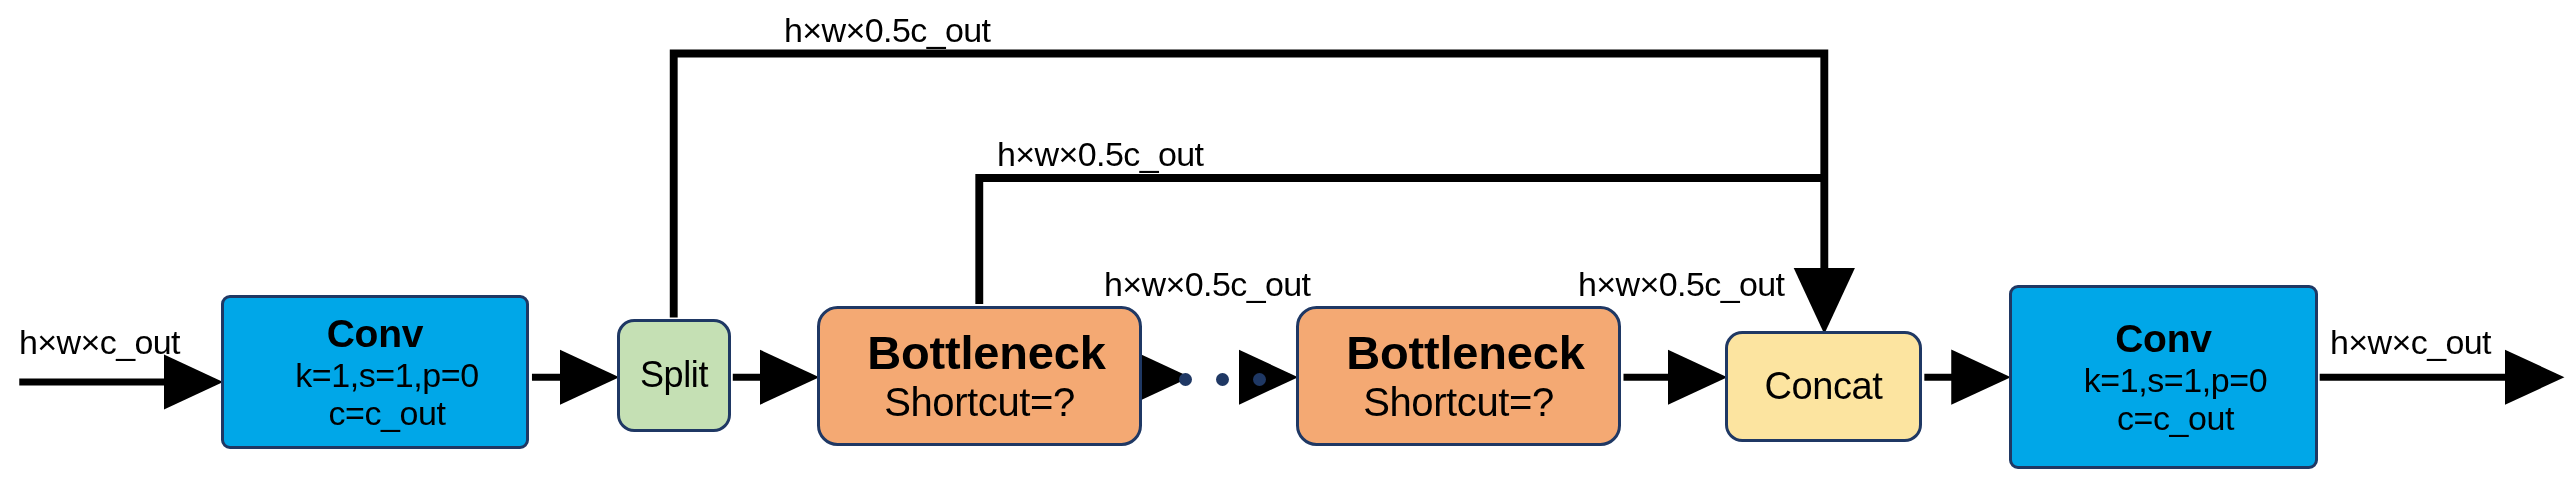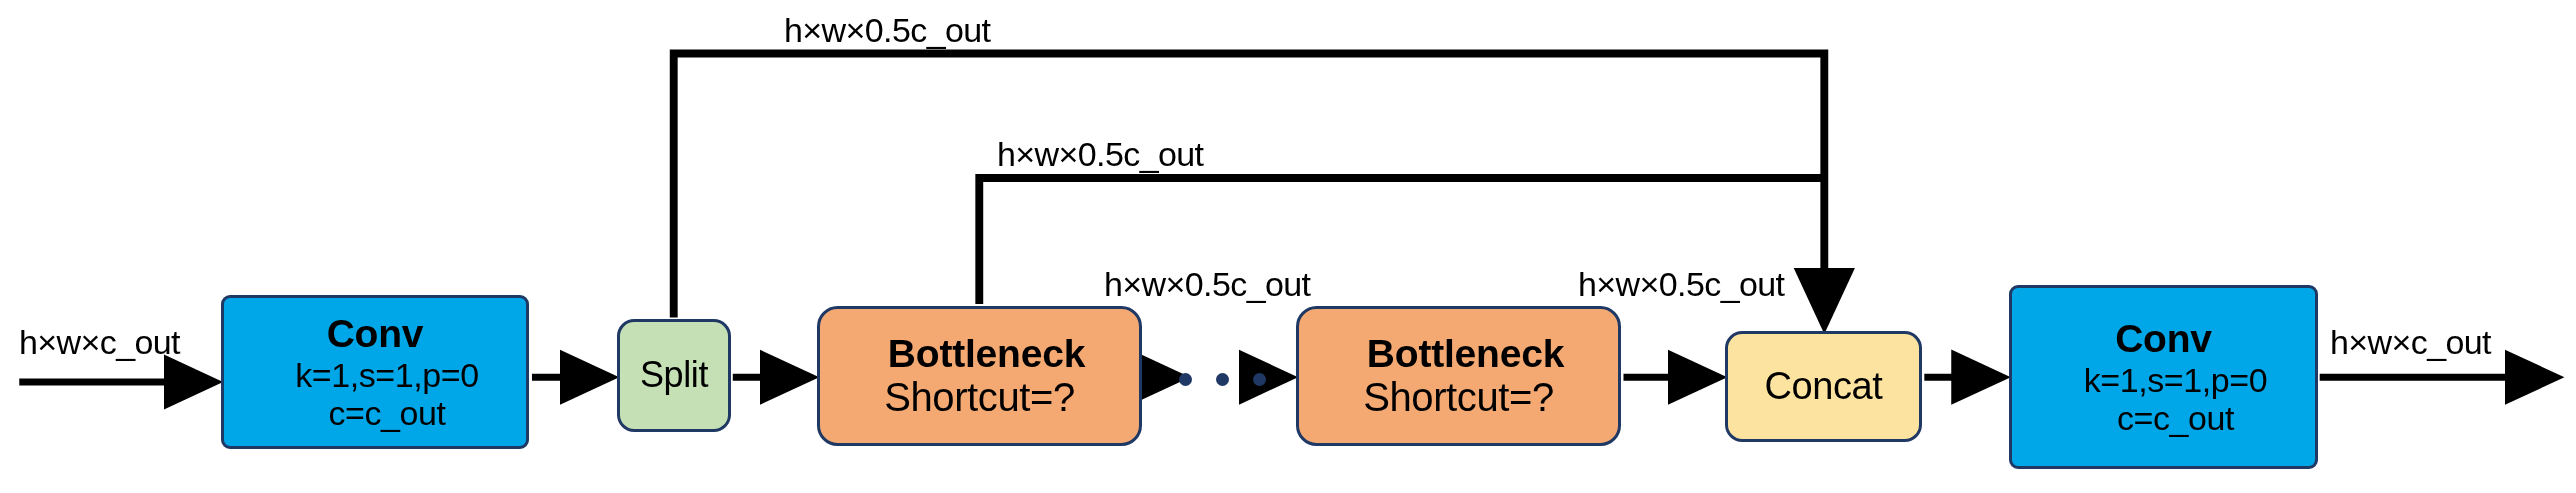--- a/index.html
+++ b/index.html
@@ -51,21 +51,21 @@
   .node.conv{ background:#00A7E8;border-radius:9px; }
   .node.conv .title{ font-size:39px; }
   .node.conv .sub{ font-size:34px;margin-left:24px; }
 
   
   .node.split{ background:#C5E0B4; border-radius:17.3px; }
   .node.split .title{ font-size:36px; font-weight:normal; letter-spacing:-0.4px;}
 
   
   .node.bneck{ background:#F4A973; }
-  .node.bneck .title{ font-size:39px;margin-left:14px; }
+  .node.bneck .title{ font-size:47px;margin-left:14px; }
   .node.bneck .sub{ font-size:40px; }
 
   
   .node.concat{ background:#FCE4A0; border-radius:17.3px; }
   .node.concat .title{ font-size:38px; font-weight:normal; letter-spacing:-0.4px;}
 
   
   #conv-in   { left:221px;  top:295px; width:308px; height:154px; }
   #split     { left:617px;  top:319px; width:114px; height:113px; }
   #bneck-1   { left:817px; top:306px; width:325px; height:140px; }

